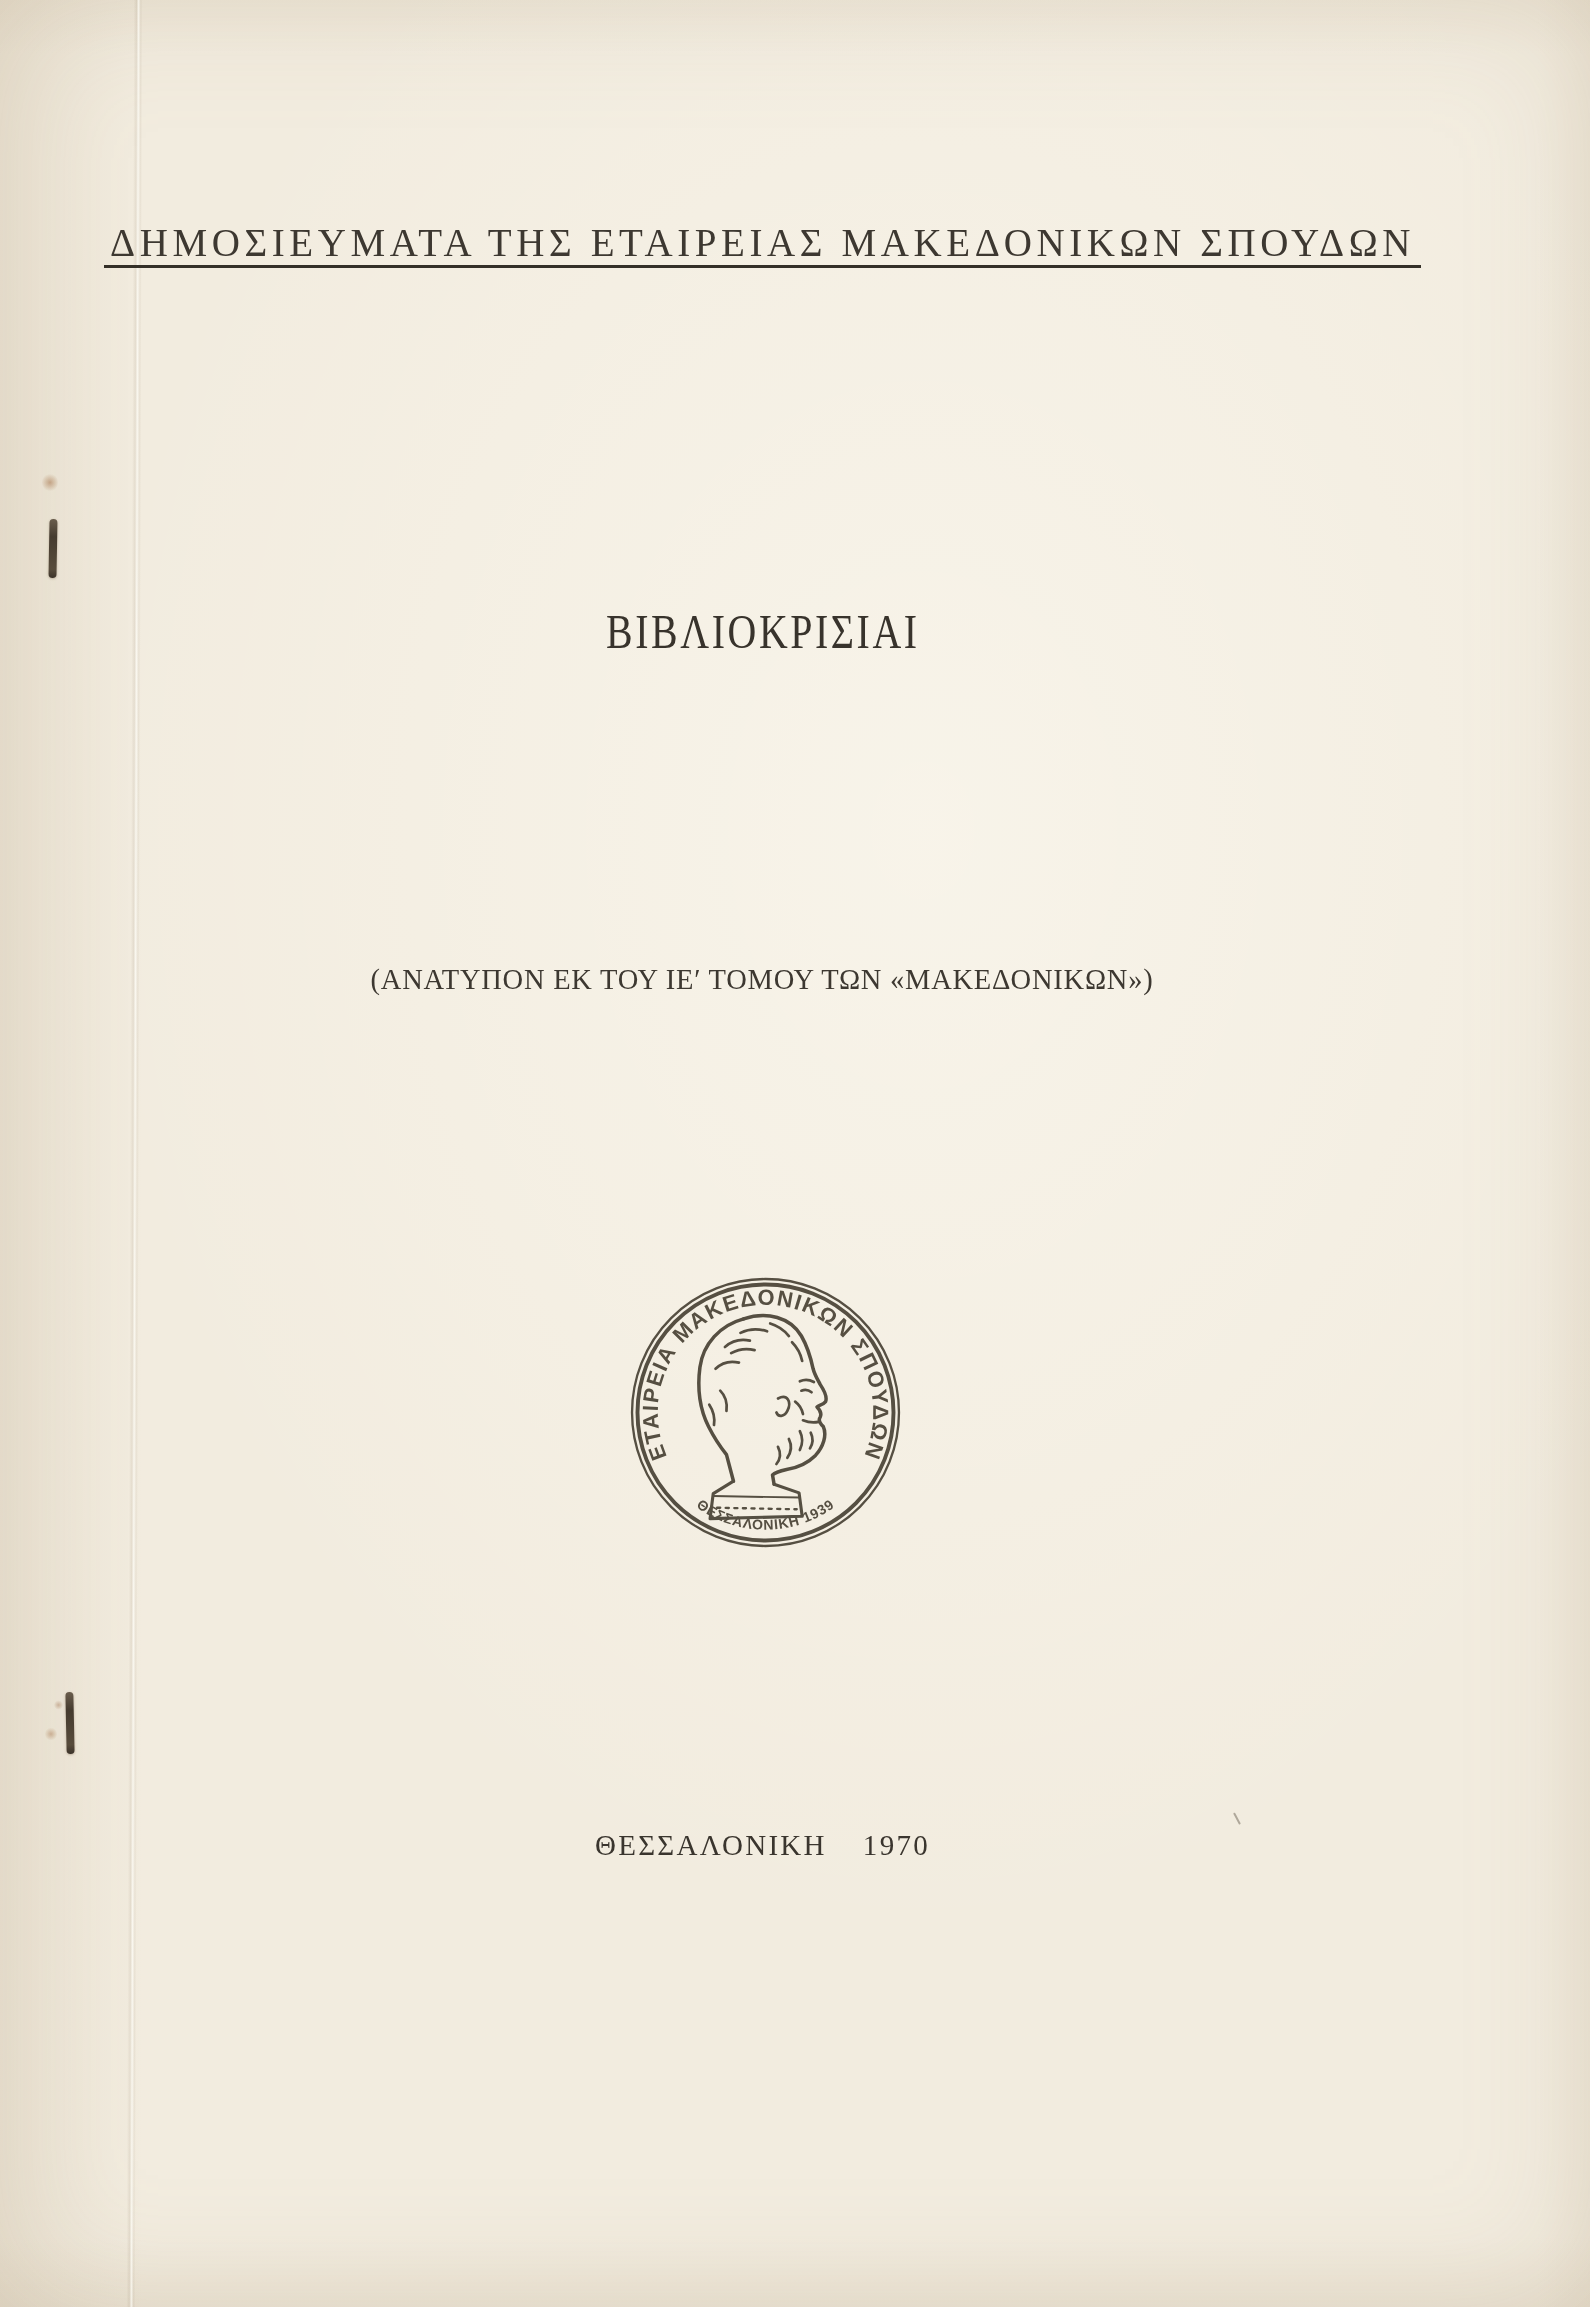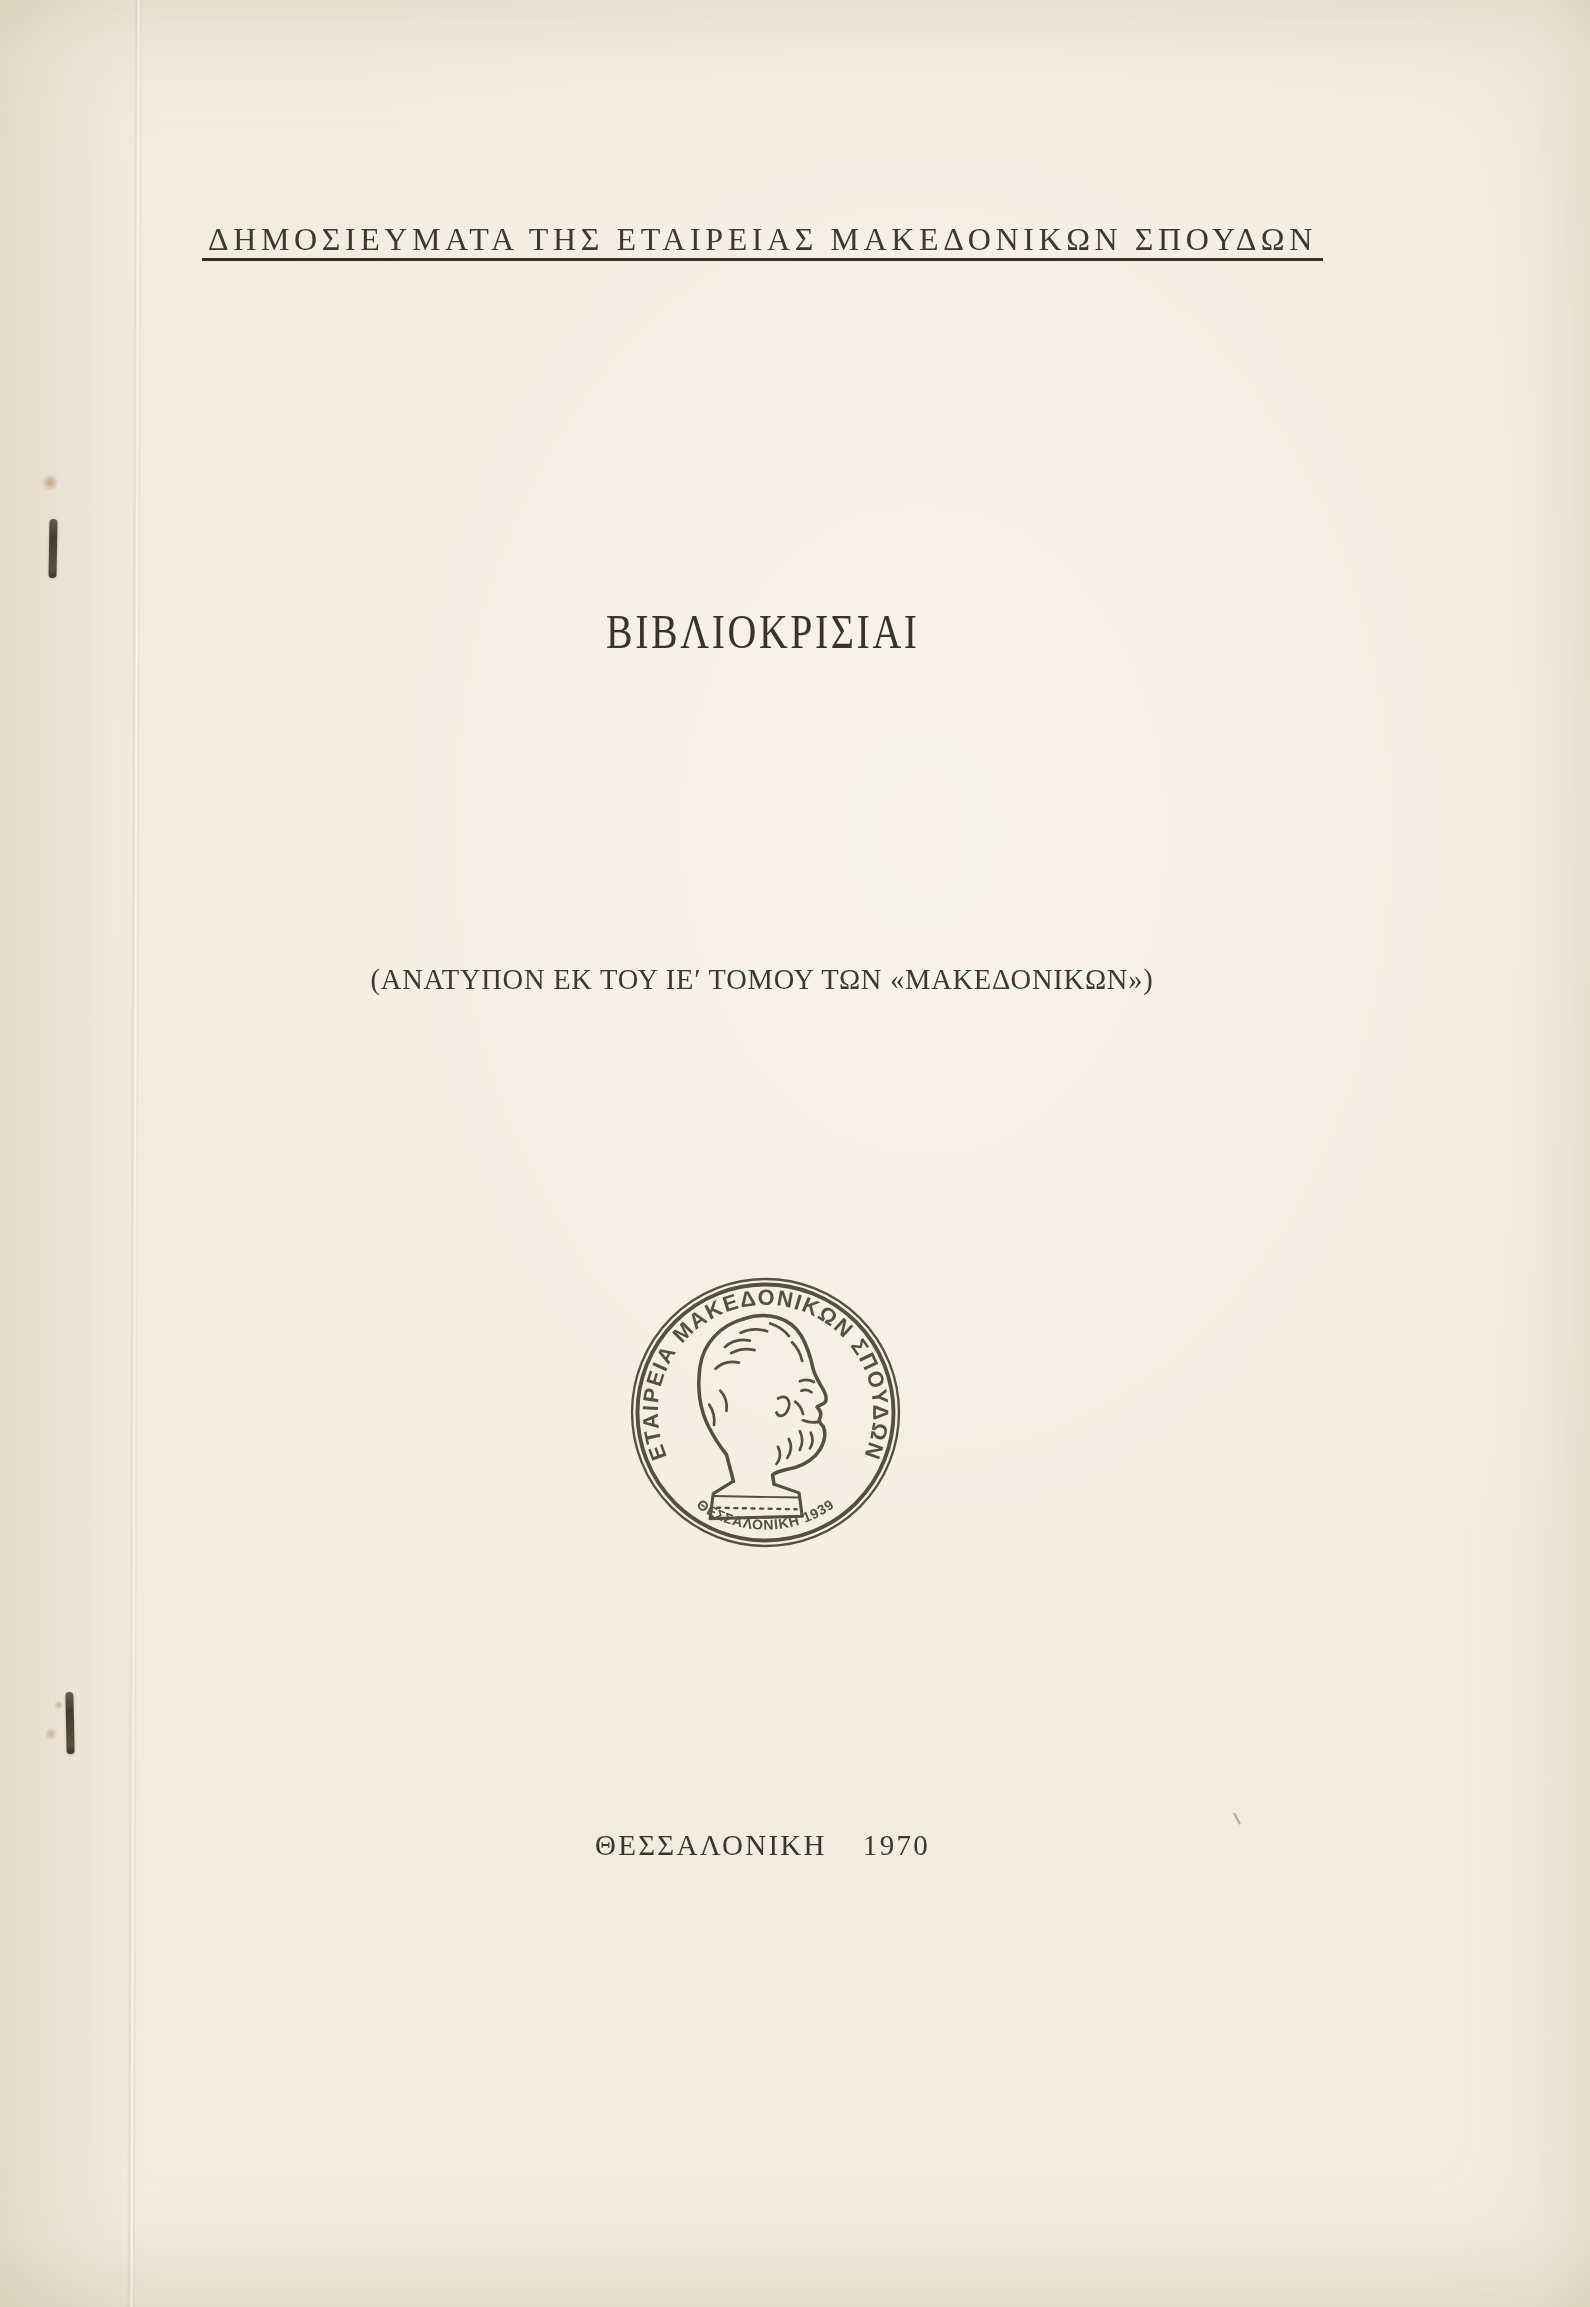--- a/index.html
+++ b/index.html
@@ -25,21 +25,21 @@
       rgba(140,120,95,0) 0%,
       rgba(140,120,95,.13) 32%,
       rgba(255,255,250,.60) 55%,
       rgba(140,120,95,.09) 80%,
       rgba(140,120,95,0) 100%);
     transform:rotate(.18deg);
   }
   .centerline{position:absolute;left:0;width:100%;text-align:center;line-height:1;transform:translateX(-33px);}
   .series{top:223px;}
   .series span{
-    display:inline-block;font-size:32px;letter-spacing:4.6px;color:#3d3831;
+    display:inline-block;font-size:39px;letter-spacing:4.6px;color:#3d3831;
     padding:0 6.2px 3.1px;border-bottom:3.1px solid #343028;line-height:1;
   }
   .title{top:608px;}
   .title span{display:inline-block;font-size:48px;letter-spacing:3.1px;color:#38332c;transform:scaleX(.83);}
   .subtitle{top:964px;}
   .subtitle span{display:inline-block;font-size:30px;letter-spacing:0.8px;color:#3d3831;transform:scaleX(.95);}
   .imprint{top:1831px;color:#3a352e;font-size:29px;letter-spacing:2.3px;}
   .imprint .city{margin-right:36px;}
   .seal{position:absolute;left:625px;top:1272px;width:281px;height:281px;opacity:.93;}
   .seal *{vector-effect:none;}

